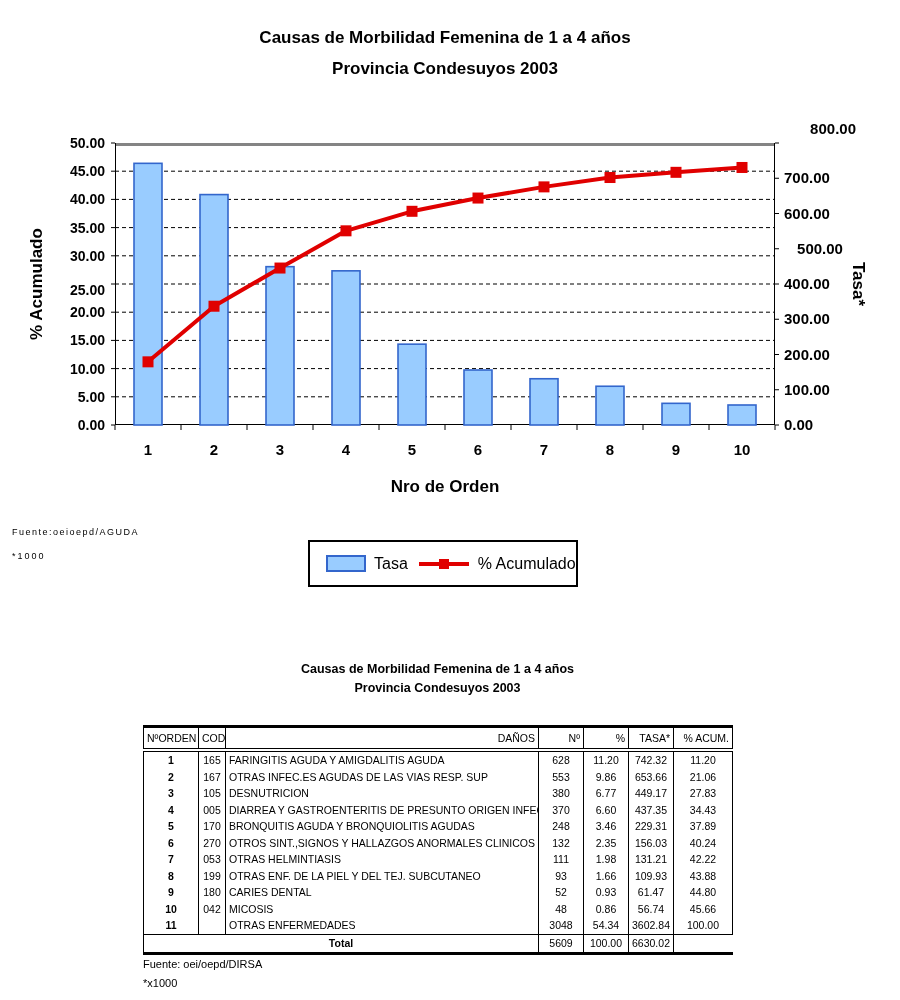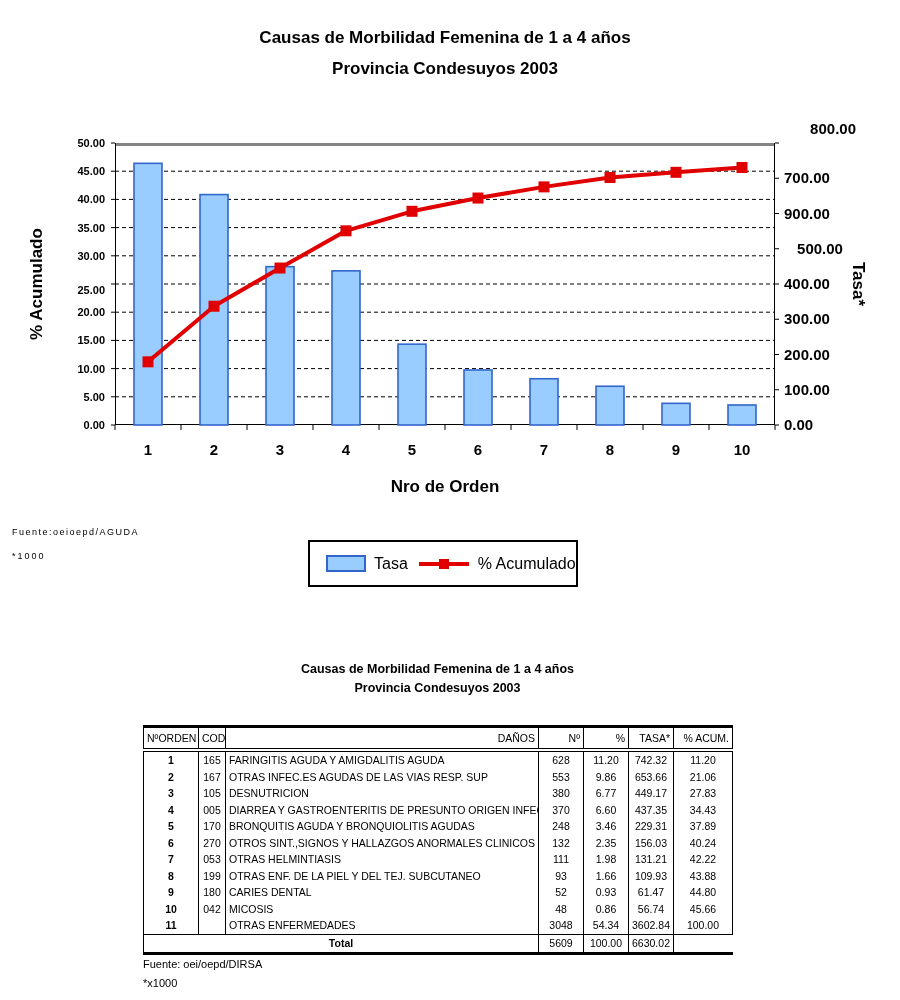--- a/index.html
+++ b/index.html
@@ -3,21 +3,21 @@
 <meta charset="utf-8">
 <style>
   html,body{margin:0;padding:0;background:#fff;}
   body{width:900px;height:1000px;font-family:"Liberation Sans",sans-serif;color:#000;}
   #page{position:relative;width:900px;height:1000px;overflow:hidden;background:#fff;border-radius:30px;}
   .abs{position:absolute;}
   .ctitle{font-weight:bold;font-size:17px;text-align:center;left:115px;width:660px;}
   #chart-title1{top:28px;}
   #chart-title2{top:59px;}
   #plot-svg{position:absolute;left:115px;top:143px;overflow:visible;}
-  .ytl{font-weight:bold;font-size:11px;width:60px;text-align:right;left:45px;line-height:18px;}
+  .ytl{font-weight:bold;font-size:14px;width:60px;text-align:right;left:45px;line-height:18px;}
   .ytr{font-weight:bold;font-size:15px;width:72px;text-align:left;left:784px;line-height:18px;}
   .xt{font-weight:bold;font-size:15px;text-align:center;top:441px;line-height:18px;}
   .axt{font-weight:bold;font-size:17px;text-align:center;}
   #ylab-left{left:-33px;top:274px;width:140px;transform:rotate(-90deg);}
   #ylab-right{left:818px;top:274px;width:80px;transform:rotate(90deg);}
   #xlab{left:115px;top:477px;width:660px;}
   #src1{left:12px;top:527px;font-size:9px;letter-spacing:1.5px;}
   #src2{left:12px;top:551px;font-size:9px;letter-spacing:2px;}
   #legend{left:308px;top:540px;width:266px;height:43px;border:2px solid #000;display:flex;align-items:center;background:#fff;}
   #legend .swatch{width:36px;height:13px;margin-left:16px;flex:0 0 auto;}
@@ -131,21 +131,21 @@
       <div class="abs ytl" style="top: 162.2px;">45.00</div>
       <div class="abs ytl" style="top: 134px;">50.00</div>
     </div>
   <div id="right-ticks">
       <div class="abs ytr" style="top: 416px;">0.00</div>
       <div class="abs ytr" style="top: 380.75px;">100.00</div>
       <div class="abs ytr" style="top: 345.5px;">200.00</div>
       <div class="abs ytr" style="top: 310.25px;">300.00</div>
       <div class="abs ytr" style="top: 275px;">400.00</div>
       <div class="abs ytr" style="top: 239.75px; text-align: center;">500.00</div>
-      <div class="abs ytr" style="top: 204.5px;">900.00</div>
+      <div class="abs ytr" style="top: 204.5px;">600.00</div>
       <div class="abs ytr" style="top: 169.25px;">700.00</div>
       <div class="abs ytr" style="top: 120px; text-align: right;">800.00</div>
     </div>
   <div id="x-ticks">
       <div class="abs xt" style="left: 115px; width: 66px;">1</div>
       <div class="abs xt" style="left: 181px; width: 66px;">2</div>
       <div class="abs xt" style="left: 247px; width: 66px;">3</div>
       <div class="abs xt" style="left: 313px; width: 66px;">4</div>
       <div class="abs xt" style="left: 379px; width: 66px;">5</div>
       <div class="abs xt" style="left: 445px; width: 66px;">6</div>

